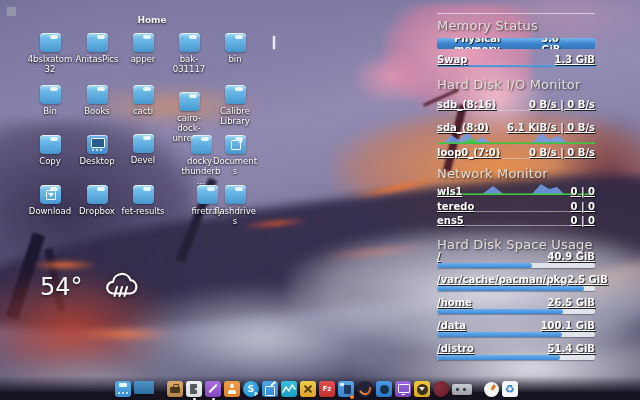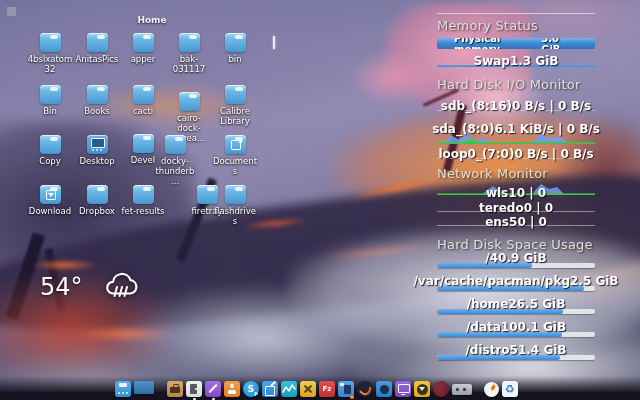--- a/index.html
+++ b/index.html
@@ -59,21 +59,21 @@
   .dlab{margin-top:2px;color:#fff;font-size:8.5px;line-height:1.2;word-wrap:break-word;overflow-wrap:break-word;text-shadow:0 1px 2px rgba(0,0,0,.85),0 0 3px rgba(0,0,0,.5);}
 
   
   .weather{position:absolute;left:40px;top:272px;display:flex;align-items:center;gap:20px;z-index:4;}
   .wtemp{color:#fff;font-size:24px;font-weight:400;text-shadow:0 1px 3px rgba(0,0,0,.7);}
 
   
   .panel{position:absolute;left:437px;top:13px;width:158px;height:352px;z-index:5;color:#fff;}
   .panel *{box-sizing:border-box;}
   .chead{position:absolute;left:0;font-size:13px;font-weight:400;color:#e4dfd9;text-shadow:1px 1px 2px rgba(0,0,0,.65);white-space:nowrap;letter-spacing:.2px;}
-  .crow{position:absolute;left:0;width:100%;display:flex;justify-content:center;font-size:12px;font-weight:bold;text-shadow:1px 1px 1px rgba(0,0,0,.8);white-space:nowrap;z-index:2;}
+  .crow{position:absolute;left:0;width:100%;display:flex;justify-content:space-between;font-size:10px;font-weight:bold;text-shadow:1px 1px 1px rgba(0,0,0,.8);white-space:nowrap;z-index:2;text-decoration:underline;}
   .cline{position:absolute;left:0;width:100%;height:1px;background:rgba(214,214,220,.55);}
   .cline-top{position:absolute;left:0;top:0;width:100%;height:1px;background:rgba(255,255,255,.55);}
   .blueline{position:absolute;left:0;height:2px;background:linear-gradient(180deg,#63a6e8,#3c86cf);}
   .membar{position:absolute;left:0;top:25px;width:100%;height:11px;border-radius:1px;overflow:hidden;}
   .memfill{position:absolute;left:0;top:0;height:100%;background:linear-gradient(180deg,#74b4f0,#3e86cf 50%,#3375ba);border-radius:1px;}
   .memtxt{position:absolute;inset:0;display:flex;justify-content:space-between;align-items:center;padding:0 17px;font-size:10px;font-weight:bold;text-shadow:1px 1px 1px rgba(0,0,0,.8);}
   .iograph{position:absolute;left:0;width:100%;height:13px;z-index:1;}
   .dsbar{position:absolute;left:0;width:100%;height:5px;border-radius:2px;background:rgba(229,233,239,.92);overflow:hidden;box-shadow:0 1px 1px rgba(0,0,0,.3);}
   .dsfill{height:100%;background:linear-gradient(180deg,#6db1ef,#3c88d4);border-radius:2px;}
 
@@ -220,21 +220,21 @@
       <div class="dlab">Desktop</div>
     </div>
   <div class="dcell" style="left:27px;top:135px">
       <div class="fold"></div>
       <div class="dlab">Copy</div>
     </div>
   <div class="dcell" style="left:120px;top:134px">
       <div class="fold"></div>
       <div class="dlab">Devel</div>
     </div>
-  <div class="dcell" style="left:152px;top:135px">
+  <div class="dcell" style="left:178px;top:135px">
       <div class="fold"></div>
       <div class="dlab">docky-thunderb…</div>
     </div>
   <div class="dcell" style="left:212px;top:135px">
       <div class="fold">
         <div class="g-doc"></div>
       </div>
       <div class="dlab">Documents</div>
     </div>
 

